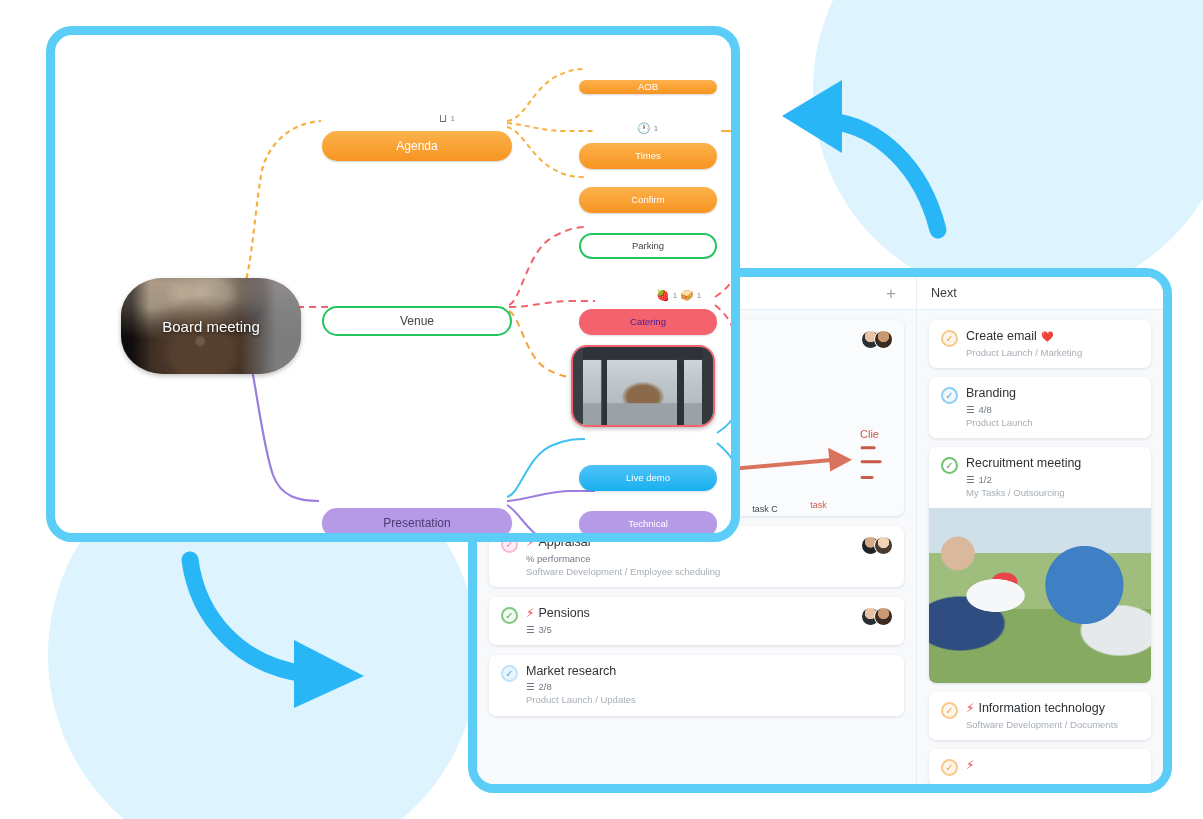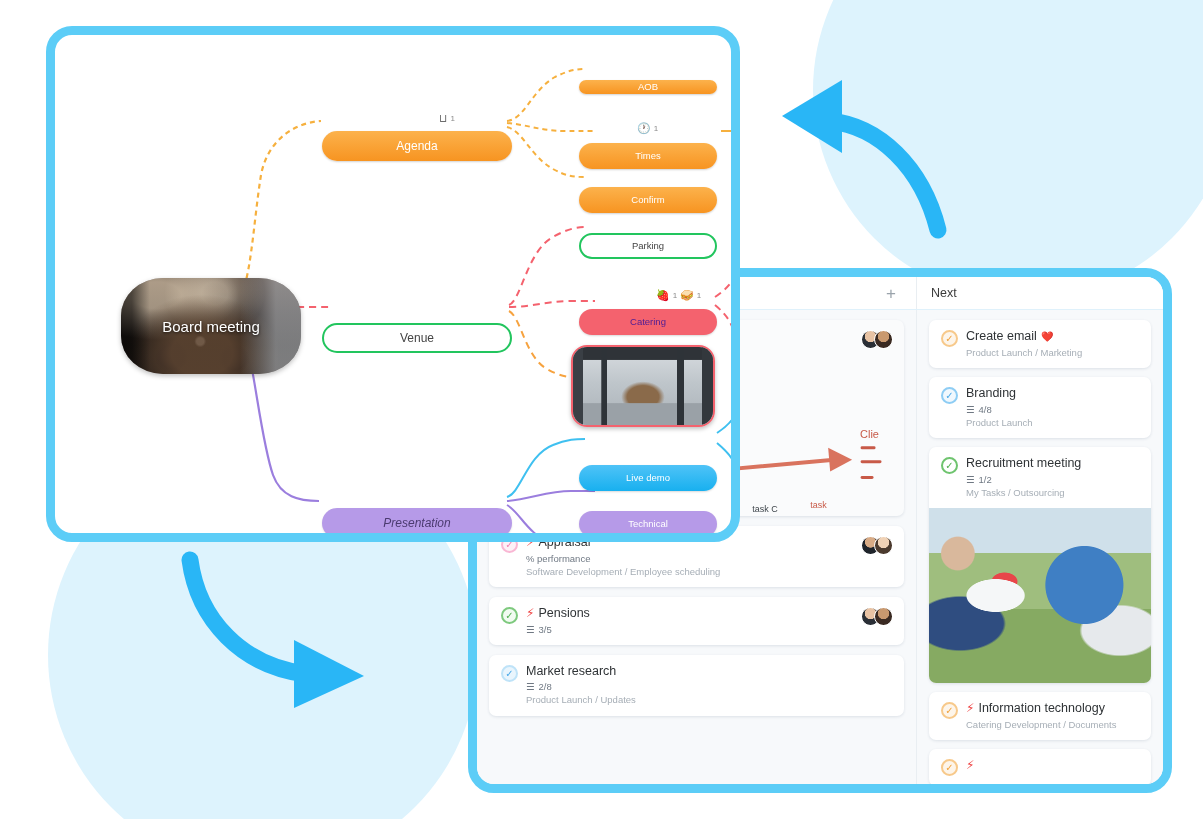--- a/index.html
+++ b/index.html
@@ -28,21 +28,21 @@
   .edges{position:absolute;left:0;top:0;width:100%;height:100%;overflow:visible;}
 
   
   .node{position:absolute;box-sizing:border-box;display:flex;
         align-items:center;justify-content:center;text-align:center;
         border-radius:999px;}
   .node-label{display:block;line-height:1;white-space:nowrap;}
 
   .n-orange{background:linear-gradient(180deg,#fcb24c 0%,#f79421 100%);
             box-shadow:0 1px 2px rgba(0,0,0,.18);color:#ffffff;}
-  .n-purple{background:#b69ae8;color:#4b3b70;box-shadow:0 1px 2px rgba(0,0,0,.12);font-style:italic;}
+  .n-purple{background:#b69ae8;color:#4b3b70;box-shadow:0 1px 2px rgba(0,0,0,.12);}
   .n-purple-child{background:#b69ae8;color:#ffffff;box-shadow:0 1px 2px rgba(0,0,0,.12);}
   .n-blue{background:linear-gradient(180deg,#4fc3f7 0%,#18b0ef 100%);
           color:#ffffff;box-shadow:0 1px 2px rgba(0,0,0,.15);}
   .n-red-solid{background:#f4626e;color:#4c1d95;box-shadow:0 1px 2px rgba(0,0,0,.15);}
   .n-outline-red{background:#ffffff;border:2px solid #22c55e;color:#444;}
 
   
   #node-root{position:absolute;left:66px;top:243px;width:180px;height:96px;
              border-radius:42px/38px;overflow:hidden;
              box-shadow:0 2px 5px rgba(0,0,0,.25);}
@@ -360,21 +360,21 @@
 
           <div class="card">
             <div class="card-body">
               <div class="card-row">
                 <div class="check orange">✓</div>
                 <div class="card-main">
                   <div class="card-title">
                     <span class="flash">⚡</span>
                     <span>Information technology</span>
                   </div>
-                  <div class="card-path">Catering Development / Documents</div>
+                  <div class="card-path">Software Development / Documents</div>
                 </div>
               </div>
             </div>
           </div>
 
           <div class="card">
             <div class="card-body">
               <div class="card-row">
                 <div class="check orange">✓</div>
                 <div class="card-main">
@@ -448,21 +448,21 @@
       </div>
 
       <div class="node n-orange" style="left:524px;top:108px;width:138px;height:26px;">
         <span class="node-label" style="font-size:9.5px;">Times</span>
       </div>
 
       <div class="node n-orange" style="left:524px;top:152px;width:138px;height:26px;">
         <span class="node-label" style="font-size:9.5px;">Confirm</span>
       </div>
 
-      <div class="node n-outline-red" style="left:267px;top:288px;width:190px;height:30px;">
+      <div class="node n-outline-red" style="left:267px;top:271px;width:190px;height:30px;">
         <span class="node-label" style="font-size:12px;">Venue</span>
       </div>
 
       <div class="node n-outline-red" style="left:524px;top:198px;width:138px;height:26px;">
         <span class="node-label" style="font-size:9.5px;">Parking</span>
       </div>
 
       <div class="badge" style="left:601px;top:255px;">
         <span class="glyph">🍓</span>
         <span class="cnt">1</span>

